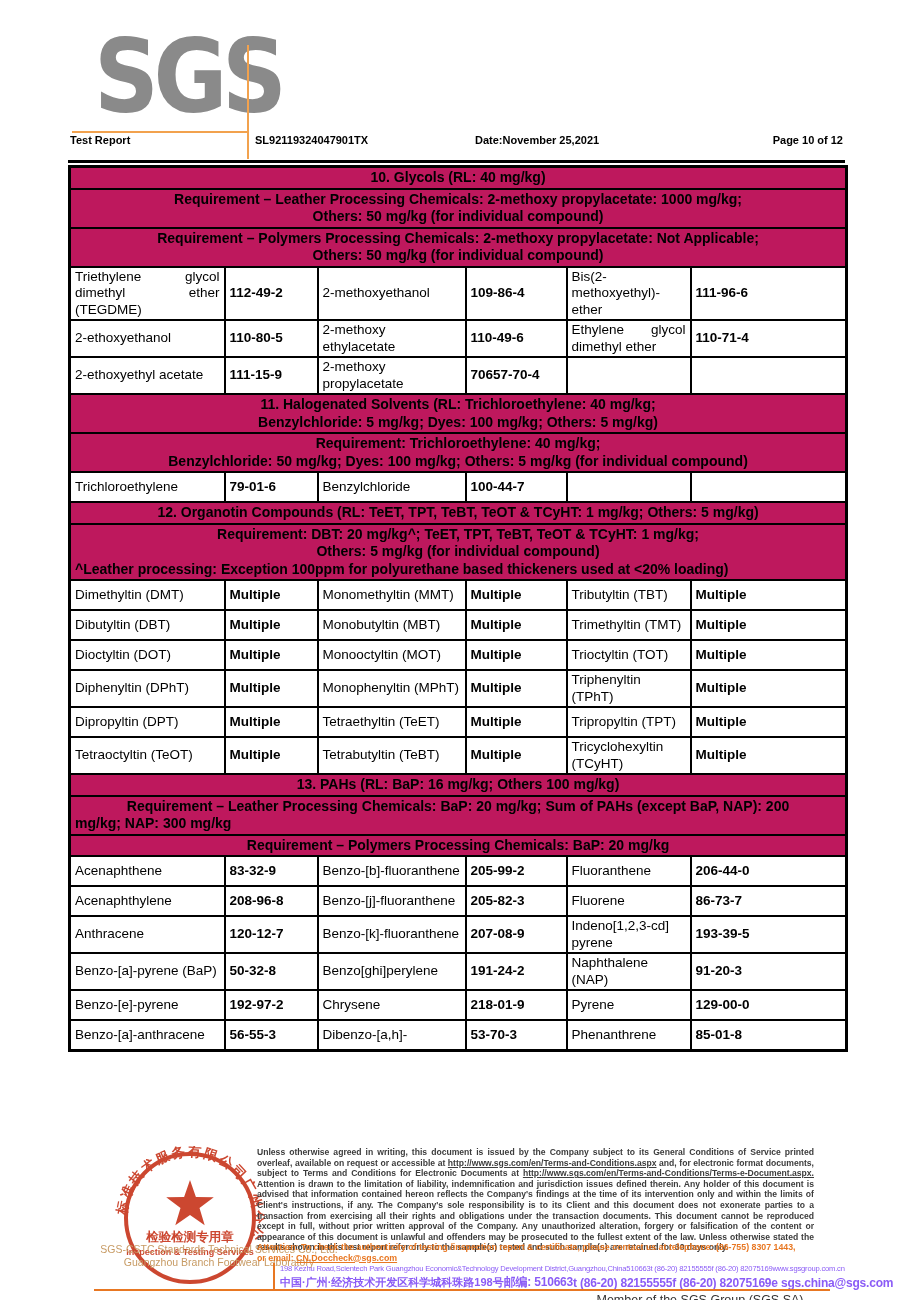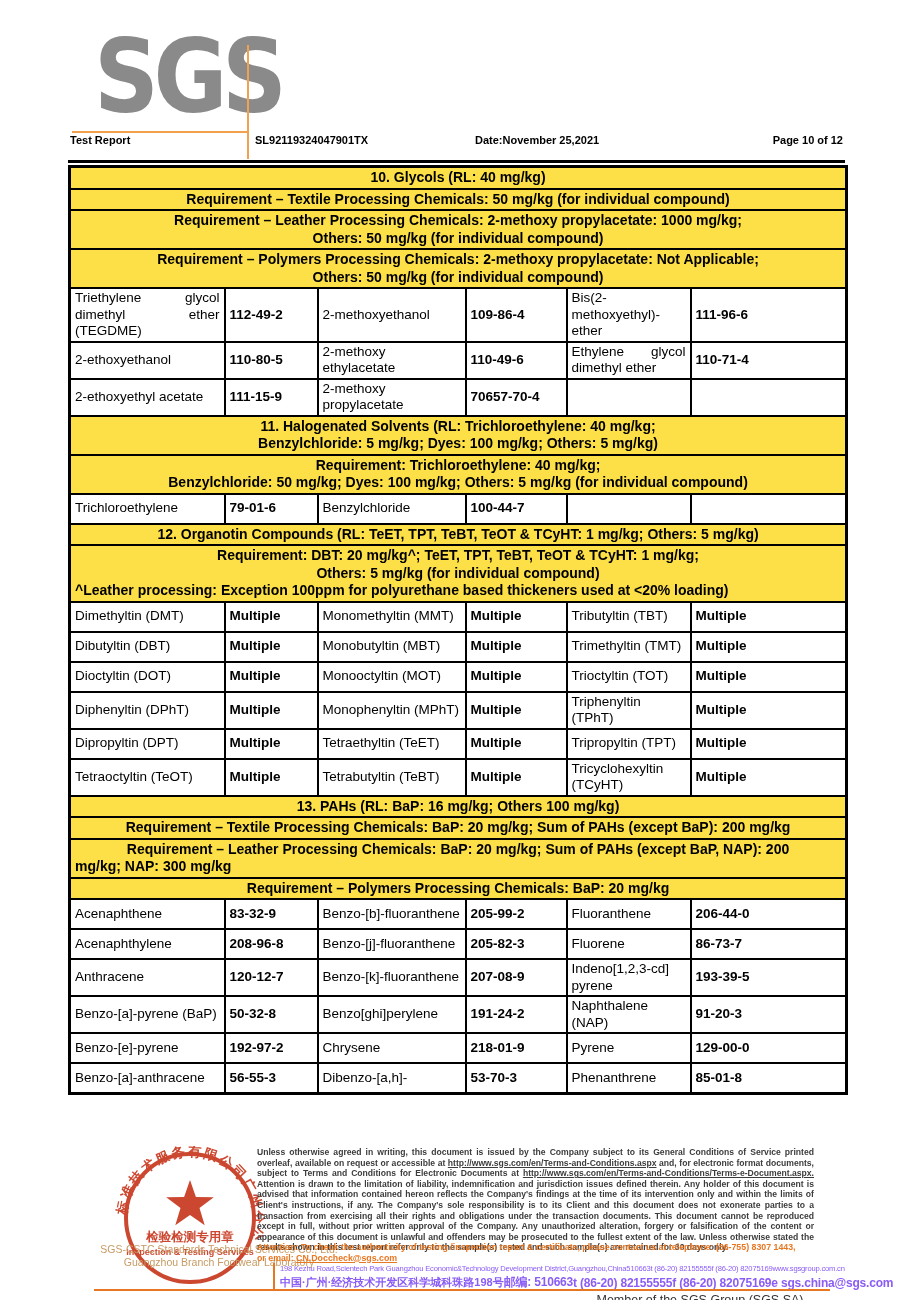--- a/index.html
+++ b/index.html
@@ -20,21 +20,21 @@
   .dh-date{left:407px;}
   .dh-page{right:2px;}
   .head-rule{position:absolute;top:160px;left:68px;width:777px;height:3px;background:#000;}
 
   
   table.report{position:absolute;top:165px;left:68px;width:777px;
                border-collapse:collapse;table-layout:fixed;
                border:3px solid #000;}
   table.report td{border:2px solid #000;padding:1px 4px;vertical-align:middle;
                   font-size:13.5px;line-height:16.5px;overflow:hidden;}
-  td.section-cell{background:#fde047;font-weight:bold;padding:1px 6px;}
+  td.section-cell{background:#be185d;font-weight:bold;padding:1px 6px;}
   .hdr-line{font-size:14px;line-height:17.5px;font-weight:bold;}
   td.name-cell{text-align:justify;height:26px;}
   td.cas-cell{text-align:left;height:26px;font-weight:bold;}
 
   
   .stamp{position:absolute;left:98px;top:1146px;opacity:.92;}
   .tan-lines{position:absolute;left:94px;top:1243px;width:250px;
              color:#c79a63;font-size:10.5px;line-height:13px;text-align:center;}
   .legal{position:absolute;left:257px;top:1147px;width:557px;
          font-size:8.6px;line-height:10.6px;text-align:justify;
@@ -79,25 +79,20 @@
       <col style="width:156px">
   </colgroup>
   <tbody id="report-body">
       <tr>
         <td colspan="6" class="section-cell">
           <div class="hdr-line" style="text-align: center;">10. Glycols (RL: 40 mg/kg)</div>
         </td>
       </tr>
       <tr>
         <td colspan="6" class="section-cell">
-          <div class="hdr-line" style="text-align: center;">Requirement – Textile Processing Chemicals: 50 mg/kg (for individual compound)</div>
-        </td>
-      </tr>
-      <tr>
-        <td colspan="6" class="section-cell">
           <div class="hdr-line" style="text-align: center;">Requirement – Leather Processing Chemicals: 2-methoxy propylacetate: 1000 mg/kg;</div>
           <div class="hdr-line" style="text-align: center;">Others: 50 mg/kg (for individual compound)</div>
         </td>
       </tr>
       <tr>
         <td colspan="6" class="section-cell">
           <div class="hdr-line" style="text-align: center;">Requirement – Polymers Processing Chemicals: 2-methoxy propylacetate: Not Applicable;</div>
           <div class="hdr-line" style="text-align: center;">Others: 50 mg/kg (for individual compound)</div>
         </td>
       </tr>
@@ -201,25 +196,20 @@
         <td class="name-cell">Tetraoctyltin (TeOT)</td>
         <td class="cas-cell">Multiple</td>
         <td class="name-cell">Tetrabutyltin (TeBT)</td>
         <td class="cas-cell">Multiple</td>
         <td class="name-cell">Tricyclohexyltin (TCyHT)</td>
         <td class="cas-cell">Multiple</td>
       </tr>
       <tr>
         <td colspan="6" class="section-cell">
           <div class="hdr-line" style="text-align: center;">13. PAHs (RL: BaP: 16 mg/kg; Others 100 mg/kg)</div>
-        </td>
-      </tr>
-      <tr>
-        <td colspan="6" class="section-cell">
-          <div class="hdr-line" style="text-align: center;">Requirement – Textile Processing Chemicals: BaP: 20 mg/kg; Sum of PAHs (except BaP): 200 mg/kg</div>
         </td>
       </tr>
       <tr>
         <td colspan="6" class="section-cell">
           <div class="hdr-line" style="text-align: center;">Requirement – Leather Processing Chemicals: BaP: 20 mg/kg; Sum of PAHs (except BaP, NAP): 200</div>
           <div class="hdr-line" style="">mg/kg; NAP: 300 mg/kg</div>
         </td>
       </tr>
       <tr>
         <td colspan="6" class="section-cell">

